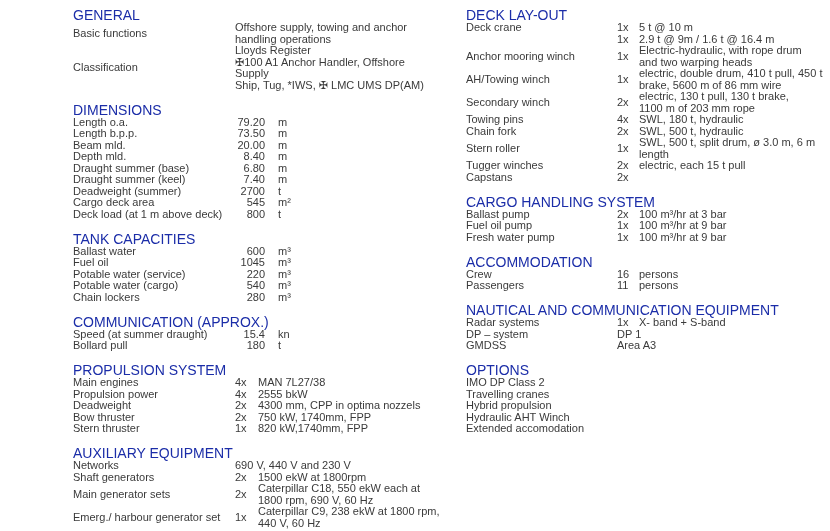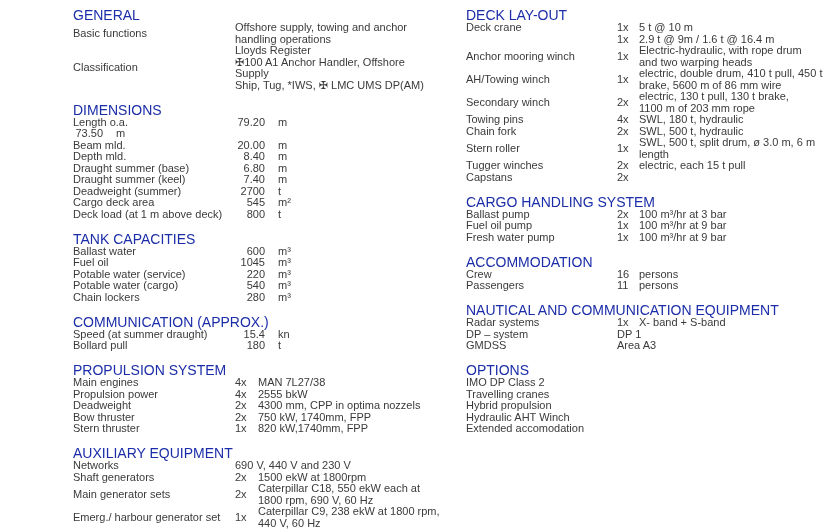--- a/index.html
+++ b/index.html
@@ -71,20 +71,21 @@
       </div>
     </div>
     <div class="section">
       <div class="sec-title">DIMENSIONS</div>
       <div class="row">
         <span class="label">Length o.a.</span>
         <span class="num">79.20</span>
         <span class="unit">m</span>
       </div>
       <div class="row">
+        <span class="label">Length b.p.p.</span>
         <span class="num">73.50</span>
         <span class="unit">m</span>
       </div>
       <div class="row">
         <span class="label">Beam mld.</span>
         <span class="num">20.00</span>
         <span class="unit">m</span>
       </div>
       <div class="row">
         <span class="label">Depth mld.</span>

